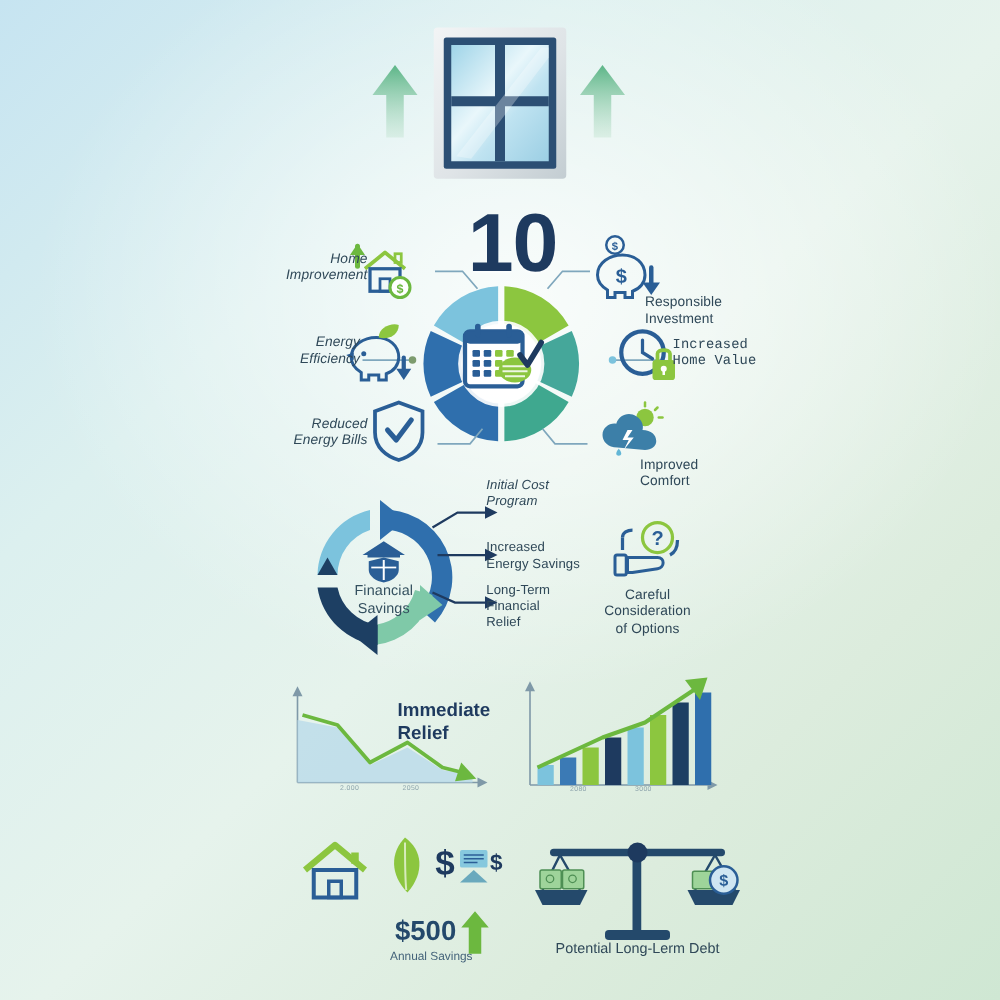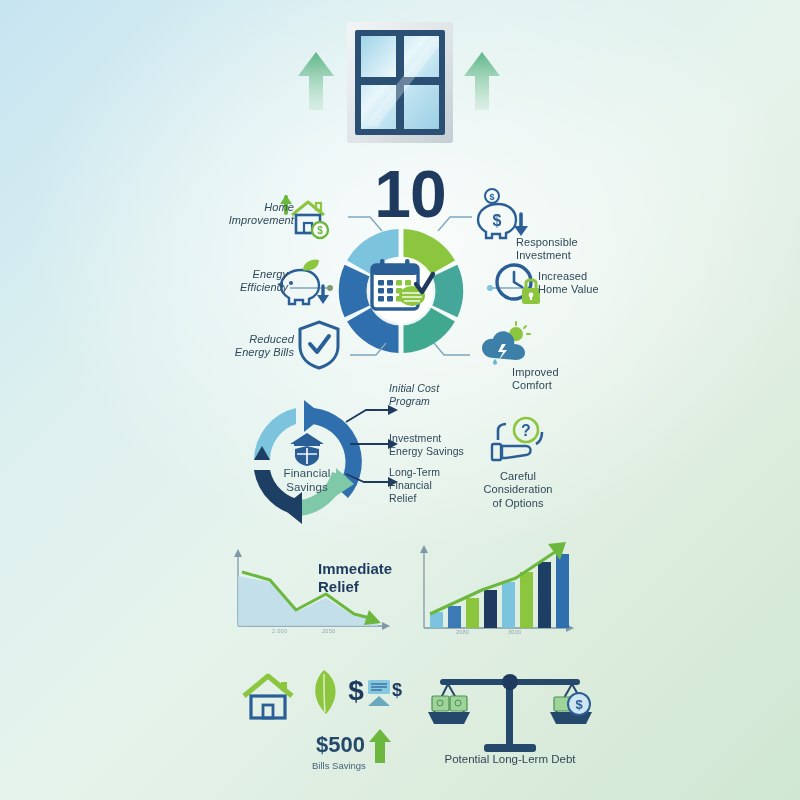--- a/index.html
+++ b/index.html
@@ -303,21 +303,21 @@
   </div>
   <div class="lbl r" style="left:218px;top:268px;width:70px;">
     <span>Energy Efficiency</span>
   </div>
   <div class="lbl r" style="left:216px;top:333px;width:78px;">
     <span>Reduced Energy Bills</span>
   </div>
   <div class="lbl" style="left:516px;top:204px;width:86px;margin-top:32px;">
     <span>Responsible Investment</span>
   </div>
-  <div class="lbl" style="left:538px;top:270px;width:78px;">
+  <div class="lbl" style="left:538px;top:270px;width:78px;font-family:Liberation Mono, monospace;">
     <span>Increased Home Value</span>
   </div>
   <div class="lbl" style="left:512px;top:338px;width:78px;margin-top:28px;">
     <span>Improved Comfort</span>
   </div>
 
   <div class="abs" id="donut-savings">
     <svg width="140" height="140" viewBox="0 0 140 140">
       <g transform="translate(70,70)">
 
@@ -361,21 +361,21 @@
       <path d="M52 39 L62 44 L52 49 Z"></path>
       <path d="M52 77 L62 82 L52 87 Z"></path>
     </g>
   </svg>
 
   <div class="lbl" style="left:389px;top:382px;width:80px;font-size:10.5px;font-style:italic;">
     <div>Initial Cost</div>
     <div>Program</div>
   </div>
   <div class="lbl" style="left:389px;top:432px;width:88px;font-size:10.5px;">
-    <div>Investment</div>
+    <div>Increased</div>
     <div>Energy Savings</div>
   </div>
   <div class="lbl" style="left:389px;top:466px;width:80px;font-size:10.5px;">
     <div>Long-Term</div>
     <div>Financial</div>
     <div>Relief</div>
   </div>
 
   <div class="abs" style="left:486px;top:414px;">
     <svg width="62" height="54" viewBox="0 0 62 54">
@@ -462,21 +462,21 @@
         <line x1="27" y1="12" x2="43" y2="12"></line>
         <line x1="27" y1="15" x2="43" y2="15"></line>
         <line x1="27" y1="18" x2="38" y2="18"></line>
       </g>
       <text x="53" y="24" font-size="18" font-weight="bold" fill="#1e3a5f" text-anchor="middle" font-family="Liberation Sans, sans-serif">$</text>
       <path d="M35 24 L46 34 L24 34 Z" fill="#6aa9bd"></path>
     </svg>
   </div>
 
   <div id="savings-amount">$500</div>
-  <div id="savings-caption">Bills Savings</div>
+  <div id="savings-caption">Annual Savings</div>
 
   <div class="abs" style="left:368px;top:728px;">
     <svg width="24" height="36" viewBox="0 0 24 36">
       <path d="M12 1 L23 14 L17 14 L17 35 L7 35 L7 14 L1 14 Z" fill="#6cb83f"></path>
     </svg>
   </div>
 
   <div class="abs" style="left:424px;top:666px;">
     <svg width="172" height="92" viewBox="0 0 172 92">
       <rect x="82" y="16" width="7" height="62" fill="#24496b"></rect>

